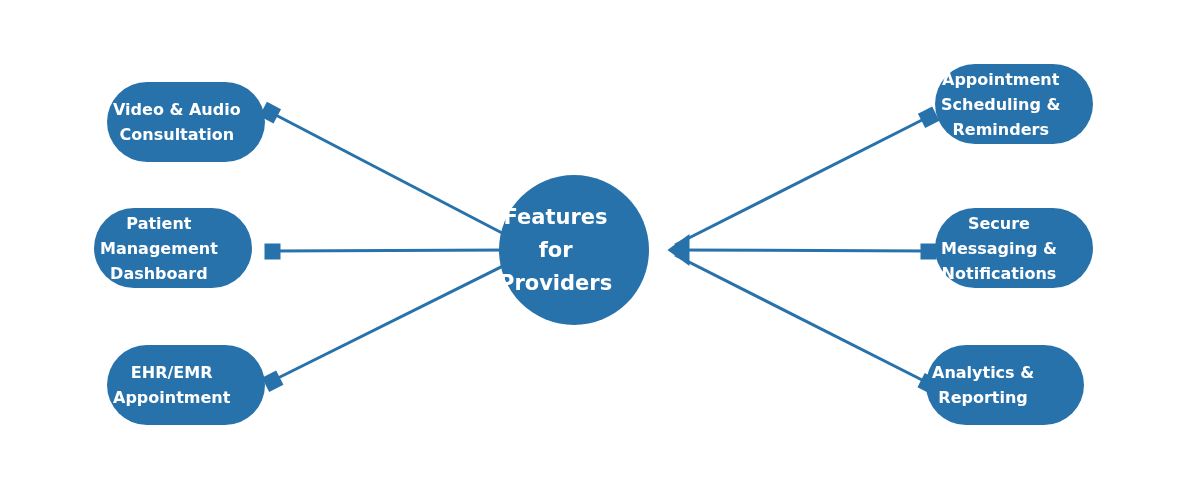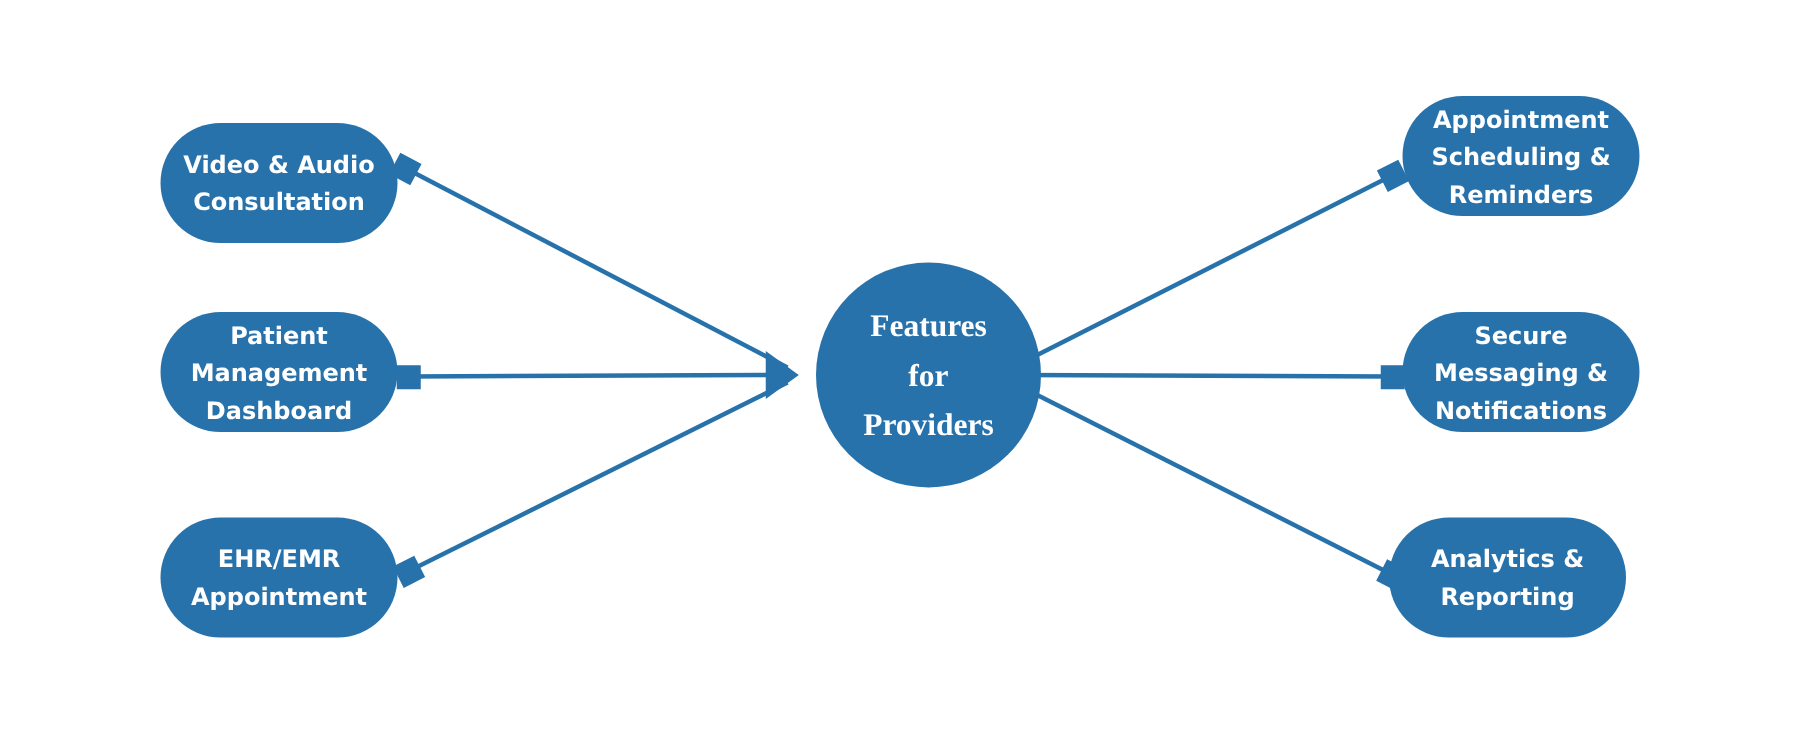--- a/index.html
+++ b/index.html
@@ -1,20 +1,20 @@
 <!DOCTYPE html>
 <html><head>
 <meta charset="utf-8">
 <style>
   html, body { margin:0; padding:0; background:#ffffff; }
   body { width:1200px; height:500px; position:relative; overflow:hidden;
          font-family:"DejaVu Sans", sans-serif; }
   svg.lines { position:absolute; left:0; top:0; }
   .node { position:absolute; background:#2872ab; color:#fff; font-weight:bold;
-          display:flex; align-items:center; justify-content:center; text-align:center;
+          display:flex; align-items:center; justify-content:flex-start; text-align:center;
           box-sizing:border-box; }
   .pill { width:158px; height:80px; border-radius:40px; font-size:16px; line-height:25px; padding:0 6px; }
   .center { width:150px; height:150px; border-radius:50%; font-size:21px; line-height:33px; }
   .lbl { white-space:pre-line; }
 </style>
 </head>
 <body>
 
 <svg class="lines" width="1200" height="500">
   <g stroke="#2872ab" stroke-width="3" fill="#2872ab">
@@ -31,31 +31,31 @@
     <line x1="928" y1="251" x2="675" y2="250"></line>
     <rect x="922" y="245" width="13" height="13"></rect>
     <line x1="928" y1="383" x2="675" y2="255"></line>
     <rect x="922" y="377" width="13" height="13" transform="rotate(27 928 383)"></rect>
 
     <polygon points="530,250 512,237 512,263"></polygon>
     <polygon points="670,250 688,237 688,263"></polygon>
   </g>
 </svg>
 
-<div class="node center" style="left:544px; top:175px;font-family:Liberation Serif, serif;">
+<div class="node center" style="left:499px; top:175px;">
   <span class="lbl">Features
 for
 Providers</span>
 </div>
 
 <div class="node pill" style="left:107px; top:70px;margin-top:12px;">
   <span class="lbl">Video &amp; Audio
 Consultation</span>
 </div>
-<div class="node pill" style="left:107px; top:208px;">
+<div class="node pill" style="left:94px; top:208px;">
   <span class="lbl">Patient
 Management
 Dashboard</span>
 </div>
 <div class="node pill" style="left:107px; top:345px;">
   <span class="lbl">EHR/EMR
 Appointment</span>
 </div>
 
 <div class="node pill" style="left:935px; top:64px;">

